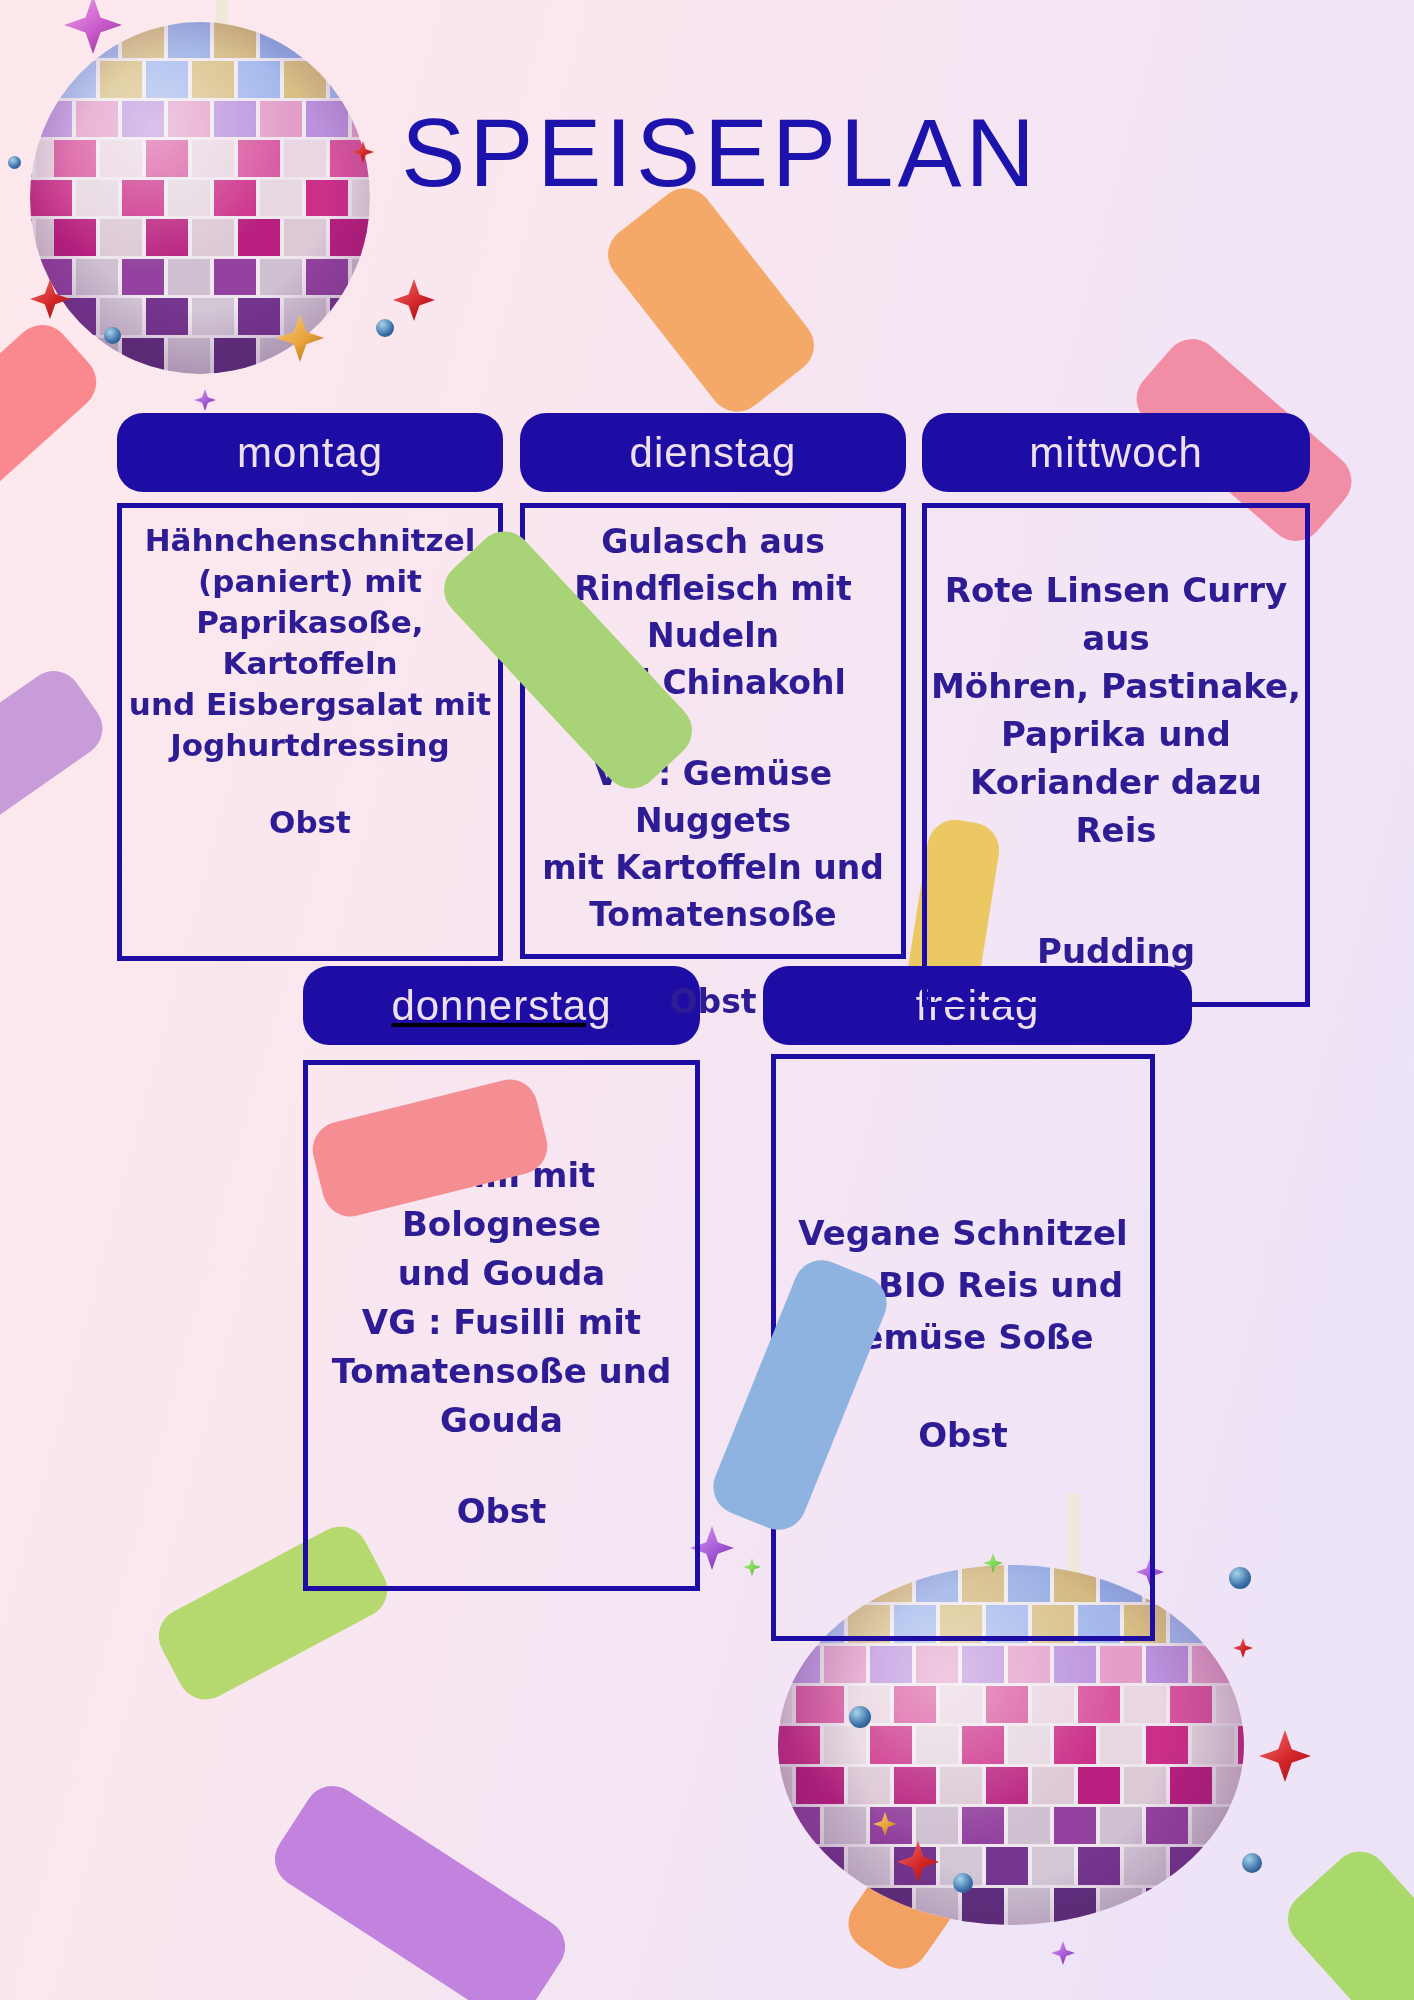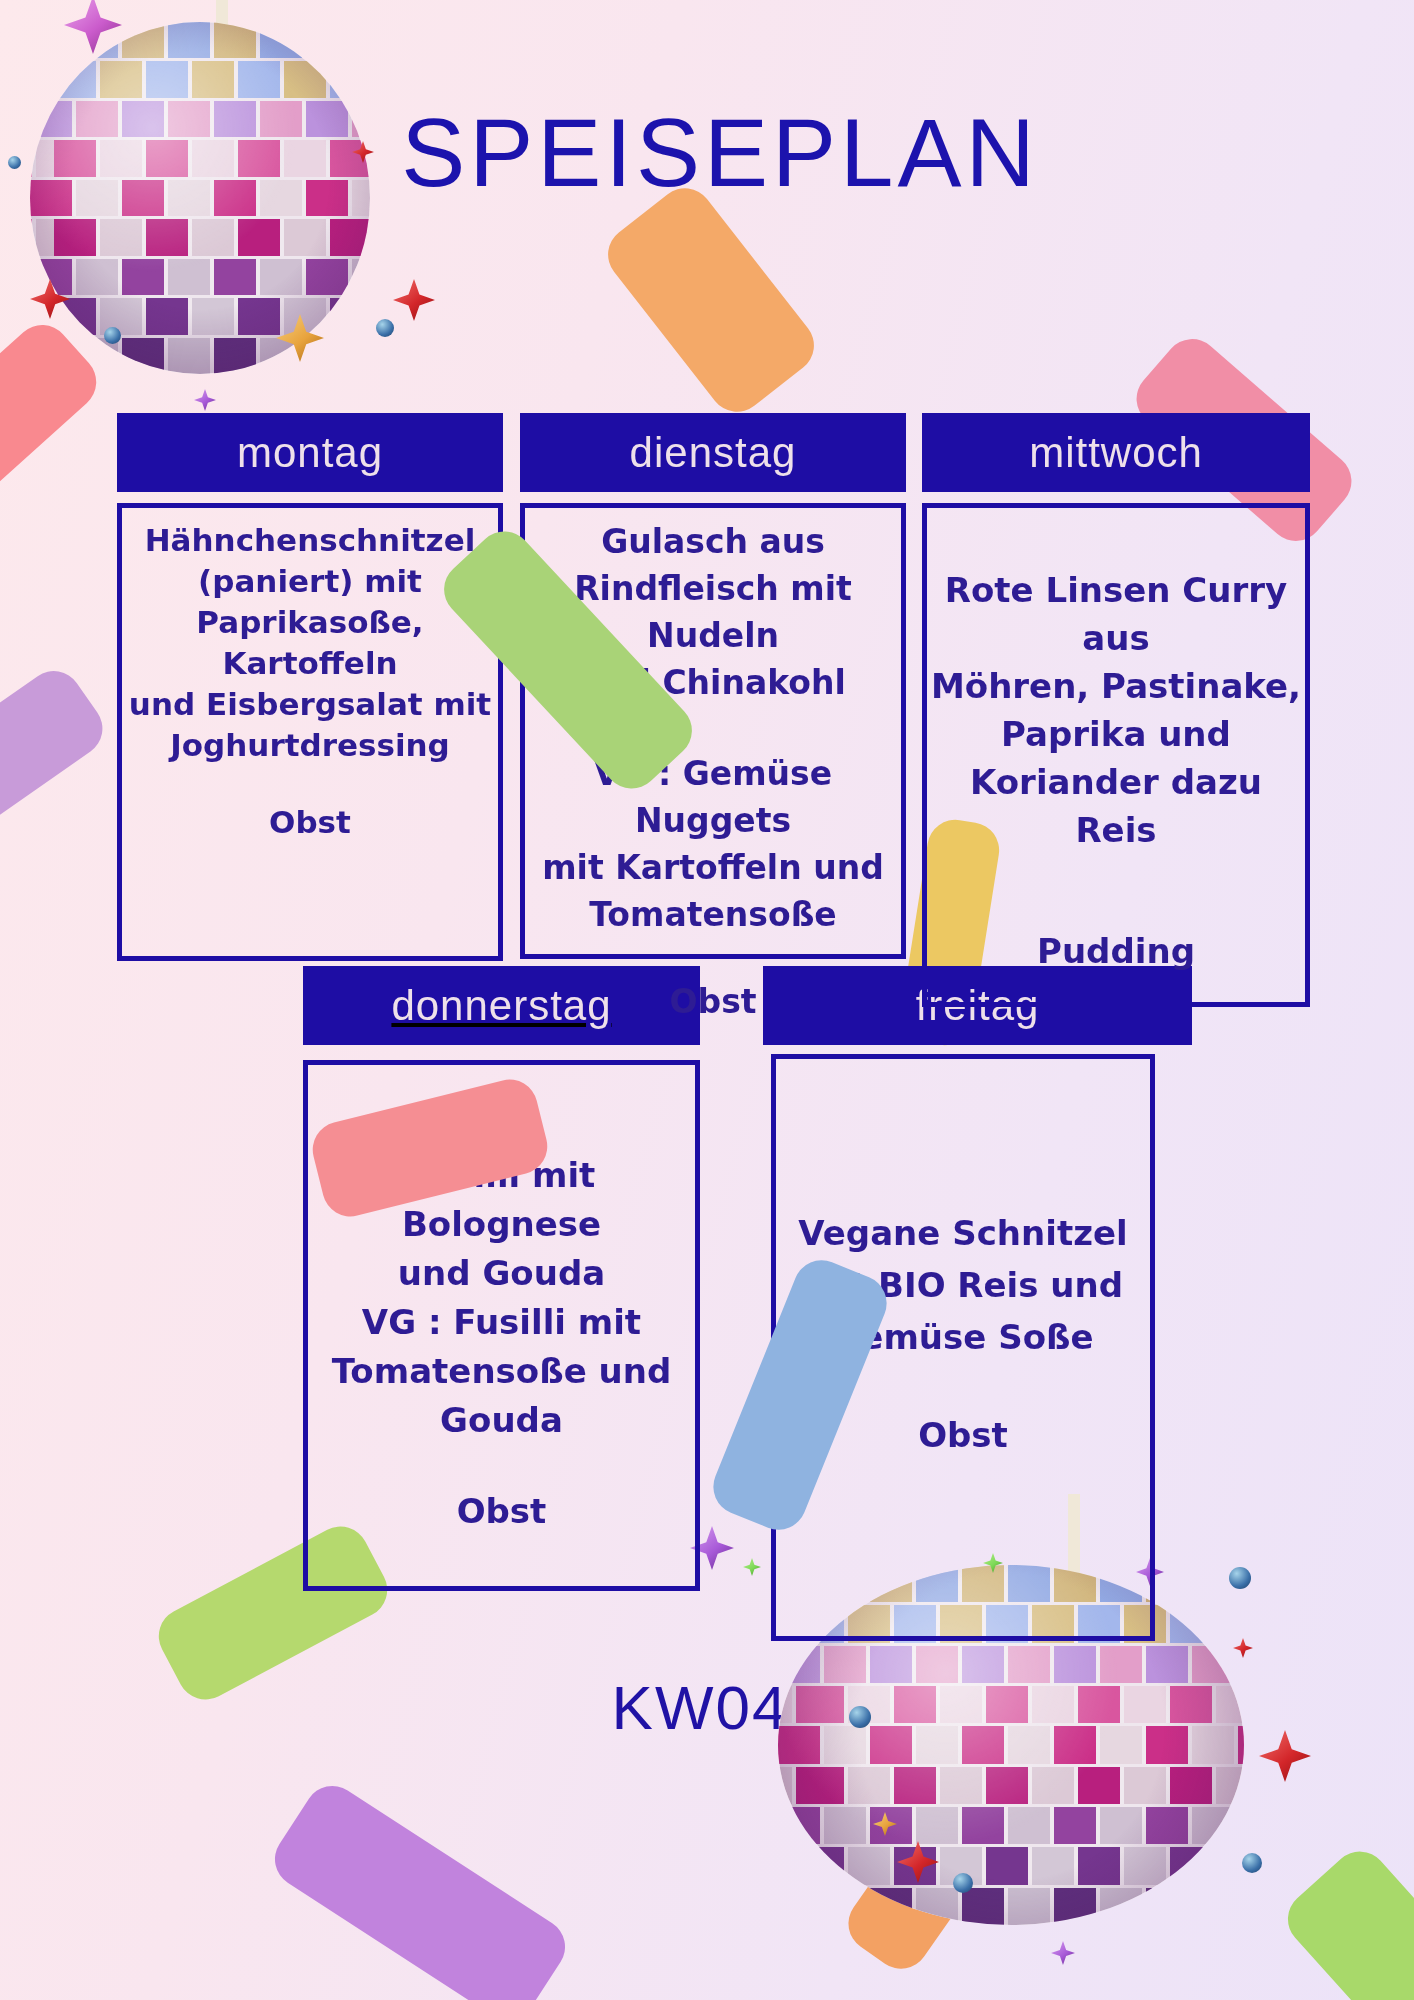--- a/index.html
+++ b/index.html
@@ -60,21 +60,21 @@
     clip-path:polygon(50% 0%, 63% 37%, 100% 50%, 63% 63%, 50% 100%, 37% 63%, 0% 50%, 37% 37%);}
   .sp-red{background:linear-gradient(140deg,#f0716d,#d3262a 55%,#8f1013);}
   .sp-gold{background:linear-gradient(140deg,#f6cf7d,#e8a33d 55%,#a86614);}
   .sp-purple{background:linear-gradient(140deg,#d9a1ef,#a85ad8 55%,#66298f);}
   .sp-magenta{background:linear-gradient(140deg,#eba6ec,#cb5ccc 55%,#8a2f8c);}
   .sp-green{background:linear-gradient(140deg,#b6ef8e,#7ed957 55%,#3f8f22);}
   .dot{position:absolute; border-radius:50%; z-index:2;
     background:radial-gradient(circle at 35% 30%, #a6d4ea, #3a6fa8 60%, #1d3f66);}
   
   .day-header{position:absolute; background:#1e0da4; z-index:3;
-    display:flex; align-items:center; justify-content:center;}
+    display:flex; align-items:center; justify-content:center;border-radius:26px;}
   .day-header span{font-family:"Liberation Sans", sans-serif; font-weight:400;
     font-size:42px; color:#eee0ea; letter-spacing:1px;}
   .day-card{position:absolute; border:5px solid #1e0da4; z-index:3;
     display:flex; flex-direction:column; align-items:center; text-align:center;
     color:#2e1c94; font-weight:bold;}
   .day-card .txt{white-space:pre-line; position:relative; z-index:5; width:100%;}
   .h-mo{left:117px; top:413px; width:386px; height:79px;}
   .h-di{left:520px; top:413px; width:386px; height:79px;}
   .h-mi{left:922px; top:413px; width:388px; height:79px;}
   .h-do{left:303px; top:966px; width:397px; height:79px;text-decoration:underline;}
@@ -210,15 +210,14 @@
     <div class="txt meal">Vegane Schnitzel
 mit BIO Reis und
 Gemüse Soße</div>
     <div class="txt dessert">Obst</div>
   </div>
 
   <div class="conf conf-overlay c-green-di"></div>
   <div class="conf conf-overlay c-salmon-do"></div>
   <div class="conf conf-overlay c-blue-fr"></div>
 
-  <div class="week">KW04</div>
 
 </div>
 
 </body></html>

